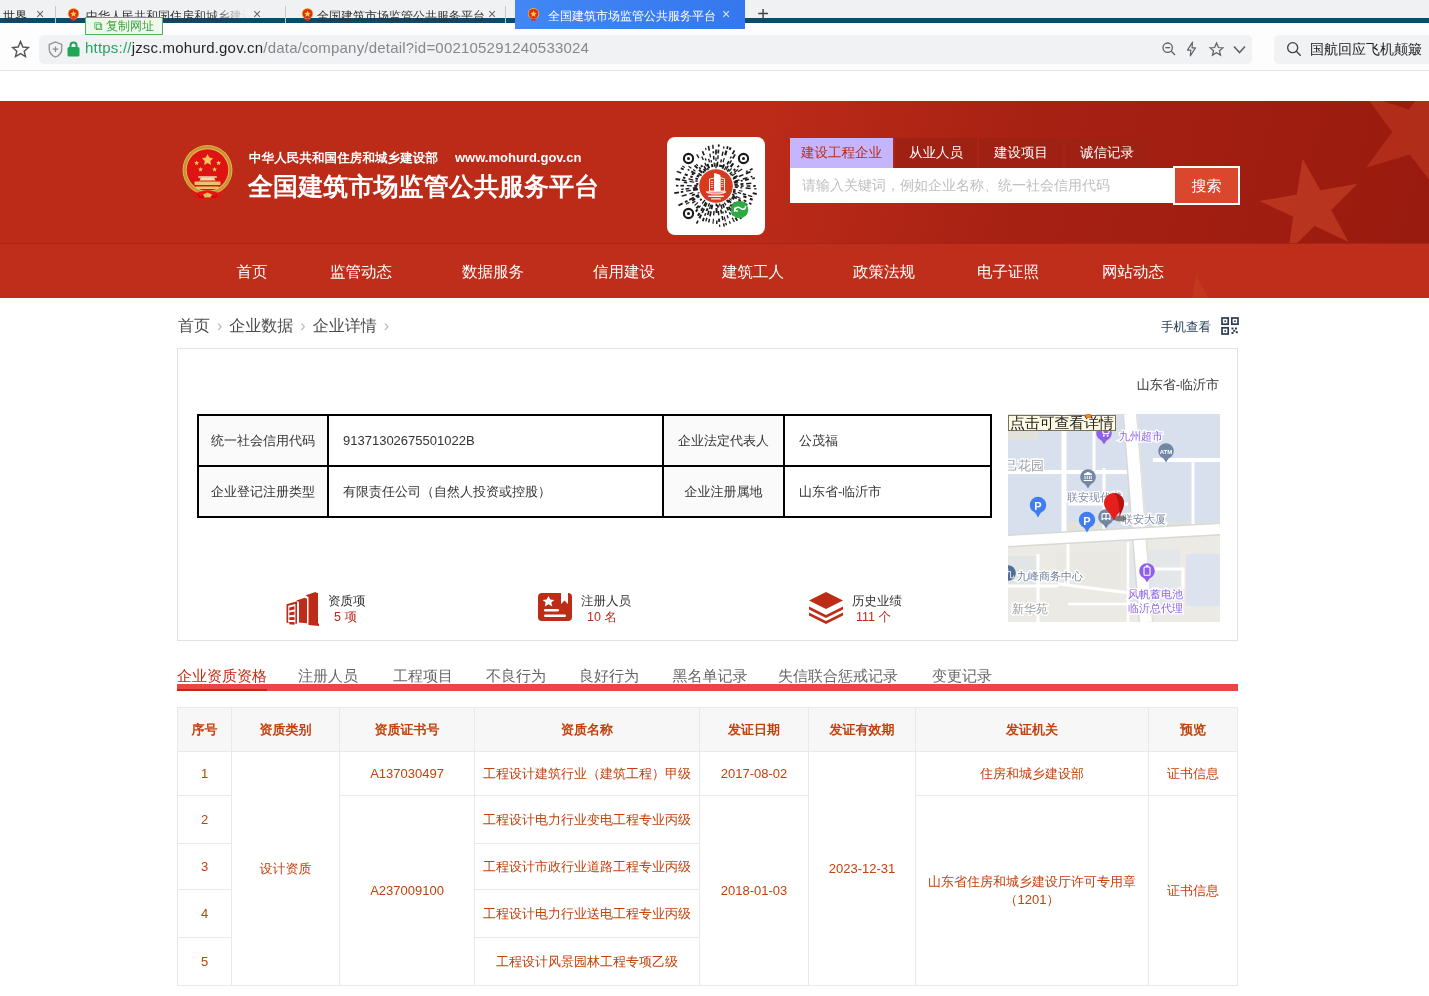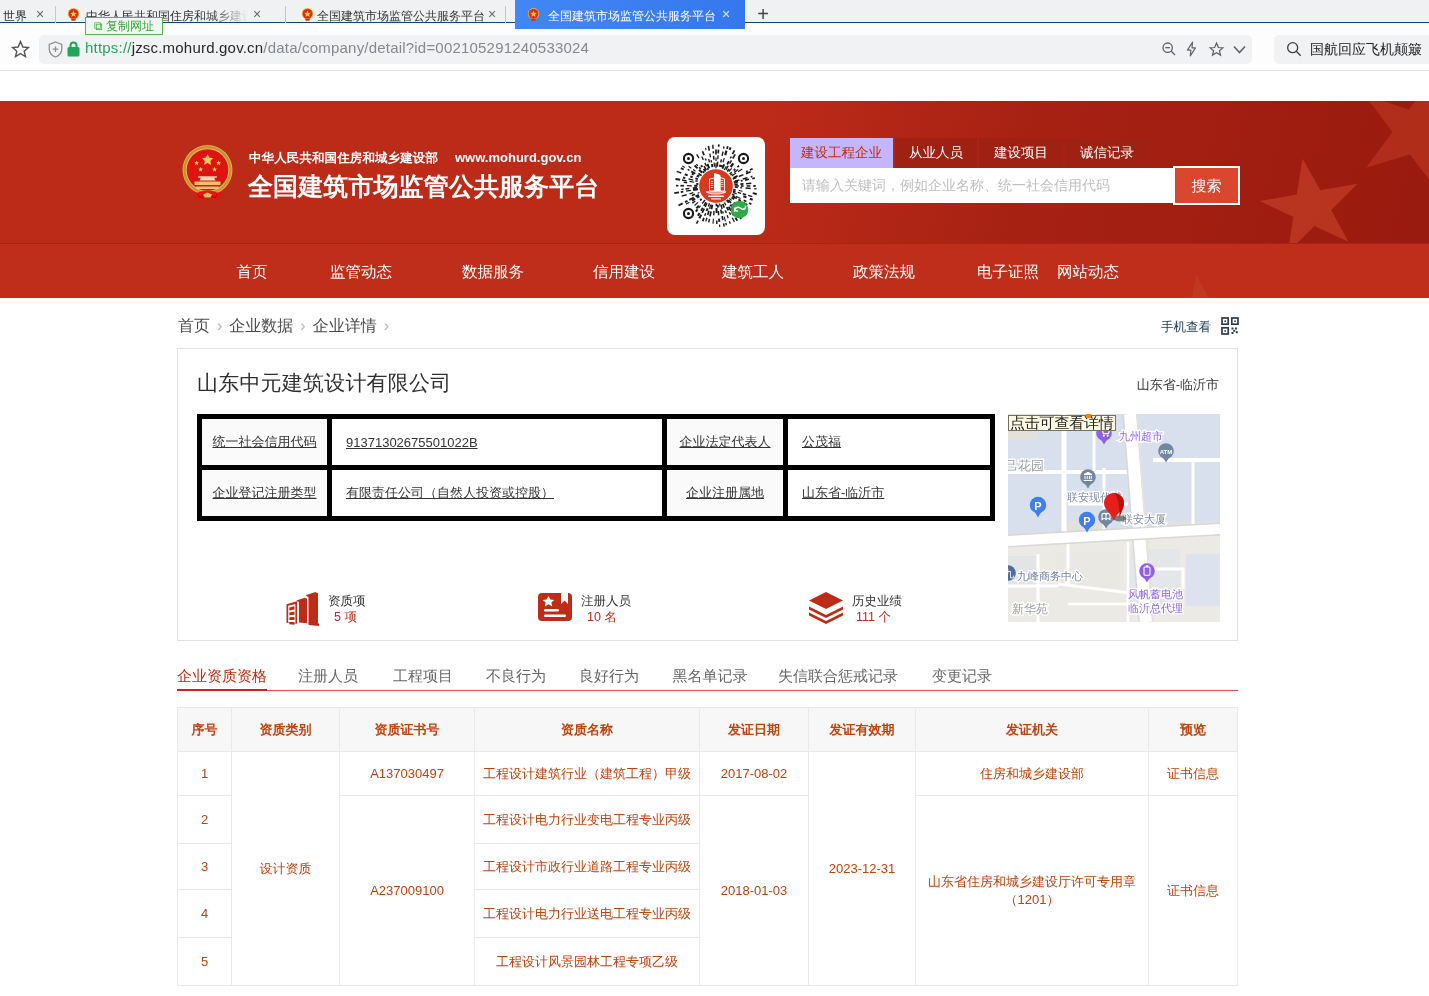--- a/index.html
+++ b/index.html
@@ -1,20 +1,20 @@
 <!DOCTYPE html>
 <html><head><meta charset="utf-8">
 <style>
 *{margin:0;padding:0;box-sizing:border-box;}
 html,body{width:1429px;height:996px;overflow:hidden;}
 body{font-family:"Liberation Sans",sans-serif;background:#fff;color:#333;}
 #root{position:relative;width:1429px;height:996px;overflow:hidden;}
 .abs{position:absolute;}
 
-#tabbar{position:absolute;left:0;top:0;width:1429px;height:23px;background:#f0f1f3;border-bottom:1px solid #0c4a6e;}
+#tabbar{position:absolute;left:0;top:0;width:1429px;height:23px;background:#f0f1f3;border-bottom:5px solid #0c4a6e;}
 .tab{position:absolute;top:0;height:29px;font-size:12px;color:#333;}
 .tabsep{position:absolute;top:6px;width:1px;height:17px;background:#c6c8ca;}
 .tabx{color:#666;font-size:14px;}
 #activetab{position:absolute;left:515px;top:0;width:230px;height:29px;background:linear-gradient(90deg,#4287f5,#3577ee);color:#fff;}
 #plusbtn{position:absolute;left:752px;top:3px;width:22px;height:22px;color:#444;font-size:20px;line-height:22px;text-align:center;font-weight:300;}
 #urlrow{position:absolute;left:0;top:29px;width:1429px;height:42px;background:#fdfdfd;border-bottom:1px solid #e4e4e4;}
 #urlfield{position:absolute;left:39px;top:6px;width:1213px;height:29px;background:#f1f2f4;border-radius:5px;}
 #sbox{position:absolute;left:1274px;top:6px;width:155px;height:29px;background:#f1f2f4;border-radius:5px 0 0 5px;}
 #tooltip{position:absolute;left:85px;top:17px;width:78px;height:18px;background:#edf9ee;border:1px solid #54b257;color:#3aa33d;font-size:12px;line-height:16px;text-align:center;z-index:5;}
 
@@ -32,31 +32,31 @@
 #sbtn{position:absolute;left:1173px;top:65px;width:67px;height:39px;border:2px solid #fff;background:#d8472e;color:#fff;font-size:15px;line-height:35px;text-align:center;}
 
 #crumb{position:absolute;left:178px;top:316px;font-size:16px;color:#4c4c4c;}
 #crumb .sep{color:#b8b8b8;margin:0 7px;font-family:"Liberation Sans",sans-serif;}
 #mobile{position:absolute;left:1161px;top:319px;font-size:12.5px;color:#29415a;}
 
 #mainbox{position:absolute;left:177px;top:348px;width:1061px;height:293px;border:1px solid #e2e2e2;background:#fff;}
 #cname{position:absolute;left:19px;top:20px;font-size:21px;color:#2f2f2f;font-weight:400;letter-spacing:0.2px;}
 #cloc{position:absolute;right:18px;top:27px;font-size:13px;color:#333;}
 table.info{position:absolute;left:19px;top:65px;border-collapse:collapse;table-layout:fixed;}
-table.info td{border:5px solid #000000;height:51px;font-size:13px;color:#333;padding:0 14px;text-decoration:underline;}
+table.info td{border:2px solid #000000;height:51px;font-size:13px;color:#333;padding:0 14px;}
 table.info td.lbl{background:#fafafa;text-align:center;padding:0;}
 .stat{position:absolute;top:242px;width:120px;height:36px;}
 .stat svg{position:absolute;left:0;top:1px;}
 .stat .t1{position:absolute;left:43px;top:2px;font-size:12.5px;color:#333;white-space:nowrap;}
 .stat .t2x{position:absolute;left:49px;top:18px;font-size:12.5px;color:#bc2a1b;white-space:nowrap;}
 
 #map{position:absolute;left:830px;top:65px;width:212px;height:208px;overflow:hidden;}
 #maptip{position:absolute;left:830px;top:66px;background:#fdf9e3;border:1px solid #72725f;font-size:15px;color:#222;line-height:12px;padding:1px 1px;z-index:3;letter-spacing:-0.2px;}
 
-#tabs2{position:absolute;left:177px;top:660px;width:1061px;height:31px;border-bottom:1px solid #ef4444;}
+#tabs2{position:absolute;left:177px;top:660px;width:1061px;height:31px;border-bottom:7px solid #ef4444;}
 .t2{position:absolute;top:7px;font-size:15px;color:#666;transform:translateX(-50%);white-space:nowrap;}
 .t2.on{color:#c3290e;}
 #t2line{position:absolute;left:0px;top:29px;width:90px;height:2px;background:#c3290e;}
 
 table.big{position:absolute;left:177px;top:707px;border-collapse:collapse;table-layout:fixed;}
 table.big th,table.big td{border:1px solid #e9e9e9;font-size:13px;color:#c2410c;text-align:center;padding:0;}
 table.big th{background:#f7f7f7;height:44px;font-weight:bold;}
 table.big td{height:44px;}
 .cert{color:#e2492f;}
 </style></head>
@@ -404,21 +404,21 @@
 </div>
 <div id="nav">
   <div class="star" style="left:1150px;top:30px;width:110px;height:105px;background:#cf4a28;opacity:.35;transform:rotate(-10deg);"></div>
   <span class="navitem" style="left:252px;">首页</span>
   <span class="navitem" style="left:361px;">监管动态</span>
   <span class="navitem" style="left:493px;">数据服务</span>
   <span class="navitem" style="left:624px;">信用建设</span>
   <span class="navitem" style="left:753px;">建筑工人</span>
   <span class="navitem" style="left:884px;">政策法规</span>
   <span class="navitem" style="left:1008px;">电子证照</span>
-  <span class="navitem" style="left:1088px;">网站动态</span>
+  <span class="navitem" style="left:1133px;">网站动态</span>
 </div>
 
 <div id="crumb">首页<span class="sep">›</span>企业数据<span class="sep">›</span>企业详情<span class="sep">›</span></div>
 <div id="mobile">手机查看</div>
 <svg class="abs" style="left:1221px;top:317px;" width="18" height="18" viewBox="0 0 18 18">
       <g fill="none" stroke="#2b3c52" stroke-width="1.7">
         <rect x="1" y="1" width="6.2" height="6.2"></rect>
         <rect x="10.8" y="1" width="6.2" height="6.2"></rect>
         <rect x="1" y="10.8" width="6.2" height="6.2"></rect>
       </g>
@@ -426,21 +426,20 @@
       <rect x="13.2" y="3.4" width="1.6" height="1.6" fill="#2b3c52"></rect>
       <rect x="3.4" y="13.2" width="1.6" height="1.6" fill="#2b3c52"></rect>
       <rect x="10.5" y="10.5" width="2" height="2" fill="#2b3c52"></rect>
       <rect x="14" y="10.5" width="2" height="2" fill="#2b3c52"></rect>
       <rect x="12.2" y="12.8" width="2" height="2" fill="#2b3c52"></rect>
       <rect x="10.5" y="15" width="2" height="2" fill="#2b3c52"></rect>
       <rect x="14.8" y="14.2" width="2" height="2" fill="#2b3c52"></rect>
     </svg>
 
 <div id="mainbox">
-  <div id="cname">山东中元建筑设计有限公司</div>
   <div id="cloc">山东省-临沂市</div>
   <table class="info">
     <colgroup>
           <col style="width:130px">
           <col style="width:335px">
           <col style="width:121px">
           <col style="width:207px">
         </colgroup>
     <tbody>
           <tr>

